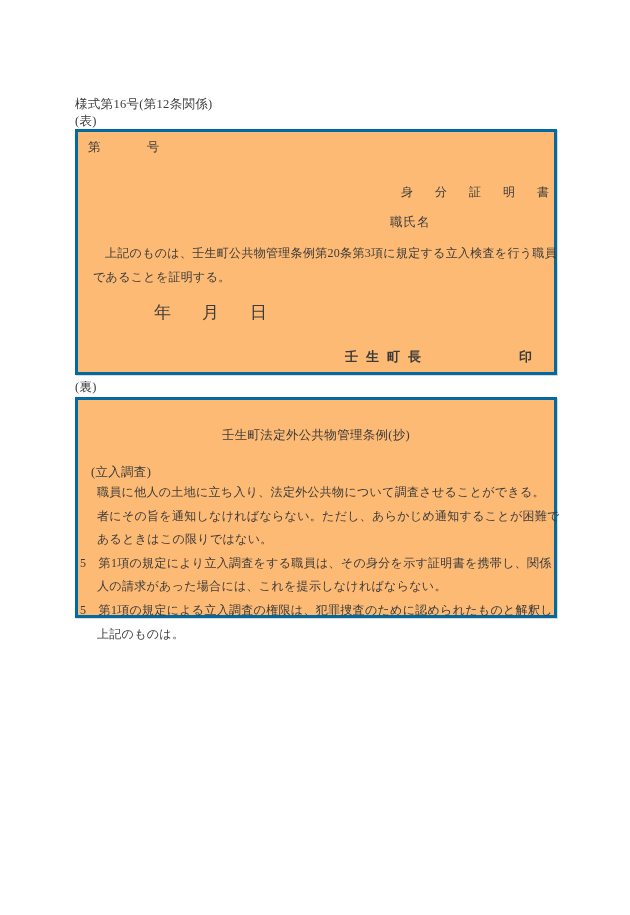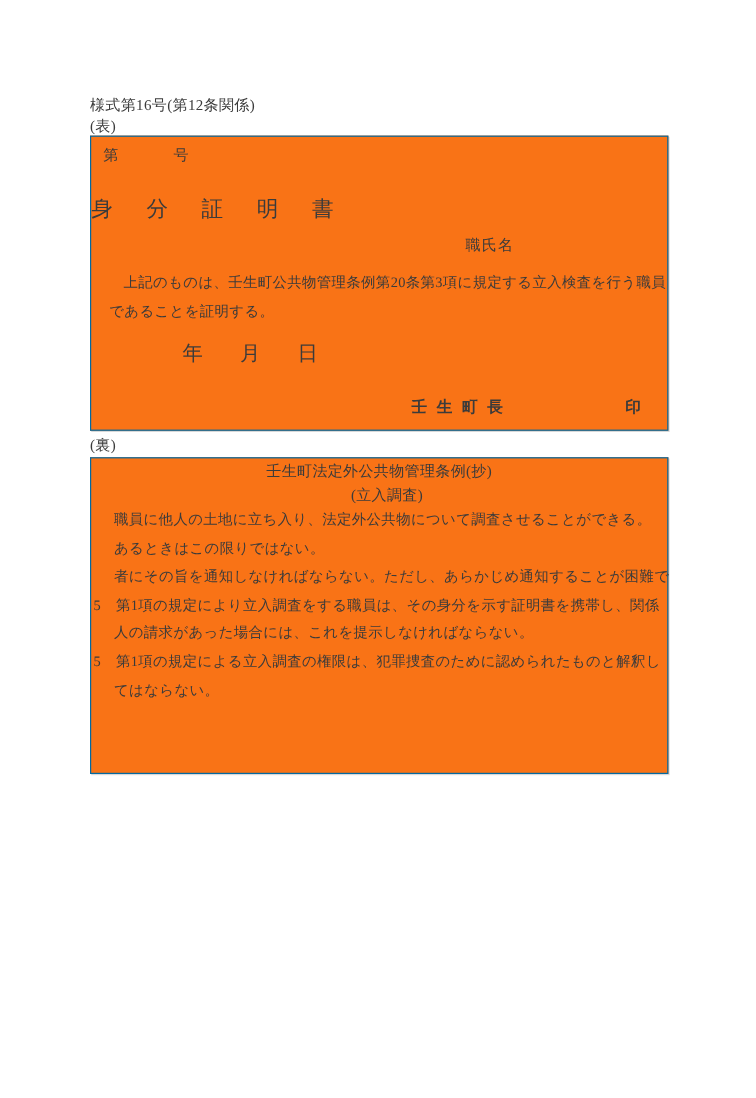--- a/index.html
+++ b/index.html
@@ -13,51 +13,51 @@
   .page {
     position: relative;
     width: 630px;
     height: 915px;
     overflow: hidden;
     background: #ffffff;
   }
   .content {
     position: absolute;
     left: 75px;
-    top: 80px;
+    top: 96px;
     width: 482px;
   }
   .form-label {
     font-size: 12.5px;
     line-height: 17px;
     letter-spacing: 0.3px;
   }
   .side-label {
     font-size: 12.5px;
     line-height: 16px;
     letter-spacing: 0.3px;
   }
   .card {
     box-sizing: border-box;
-    border: 1px solid #0369a1;
+    border: 3px solid #0369a1;
     box-shadow: 1px 1px 0 rgba(0,0,0,0.15);
-    background: #f97316;
+    background: #fdba74;
   }
   .card-front { height: 246px; }
   .doc-number {
     font-size: 12.5px;
     line-height: 17px;
     margin: 7px 0 0 10px;
   }
   .num-suffix { margin-left: 43px; }
   .card-title {
     margin-top: 27px;
-    font-size: 18px;
+    font-size: 12px;
     line-height: 18px;
-    text-align: left;
+    text-align: right;
     letter-spacing: 5px;
     white-space: nowrap;
   }
   .holder {
     margin-top: 12px;
     margin-left: 312px;
     font-size: 12.5px;
     line-height: 18px;
     letter-spacing: 1px;
   }
@@ -81,38 +81,37 @@
     margin-top: 26px;
     font-size: 13px;
     line-height: 18px;
     display: flex;
     font-weight: bold;
   }
   .issuer { margin-left: 267px; letter-spacing: 8px; white-space: nowrap; }
   .seal { margin-left: auto; margin-right: 22px; }
   .back-label { margin-top: 4px; }
   .card-back {
-    height: 264px;
+    height: 221px;
     margin-top: 2px;
-    padding-top: 2px;
+    padding-top: 26px;
   }
   .ord-title {
     text-align: center;
     font-size: 12.5px;
     line-height: 18px;
     letter-spacing: 0.3px;
     white-space: nowrap;
   }
   .ord-heading {
-    margin-top: 2px;
+    margin-top: 19px;
     margin-left: 13px;
     font-size: 12.5px;
     line-height: 18px;
     letter-spacing: 0.3px;
-    text-align: center;
   }
   .ord-lines {
     font-size: 12px;
     line-height: 23.6px;
     letter-spacing: 0.3px;
     white-space: nowrap;
   }
   .ord-line { margin-left: 2px; }
   .ord-line.cont { margin-left: 19px; }
 </style>
@@ -143,23 +142,23 @@
       </div>
     </div>
 
     <div class="side-label back-label">(裏)</div>
 
     <div class="card card-back">
       <div class="ord-title">壬生町法定外公共物管理条例(抄)</div>
       <div class="ord-heading">(立入調査)</div>
       <div class="ord-lines">
         <div class="ord-line cont">職員に他人の土地に立ち入り、法定外公共物について調査させることができる。</div>
+        <div class="ord-line cont">者にその旨を通知しなければならない。ただし、あらかじめ通知することが困難で</div>
         <div class="ord-line cont">あるときはこの限りではない。</div>
-        <div class="ord-line cont">者にその旨を通知しなければならない。ただし、あらかじめ通知することが困難で</div>
         <div class="ord-line">5　第1項の規定により立入調査をする職員は、その身分を示す証明書を携帯し、関係</div>
         <div class="ord-line cont">人の請求があった場合には、これを提示しなければならない。</div>
         <div class="ord-line">5　第1項の規定による立入調査の権限は、犯罪捜査のために認められたものと解釈し</div>
-        <div class="ord-line cont">てはならない。</div>
+        <div class="ord-line cont">上記のものは。</div>
       </div>
     </div>
 
   </div>
 </div>
 
 </body></html>

